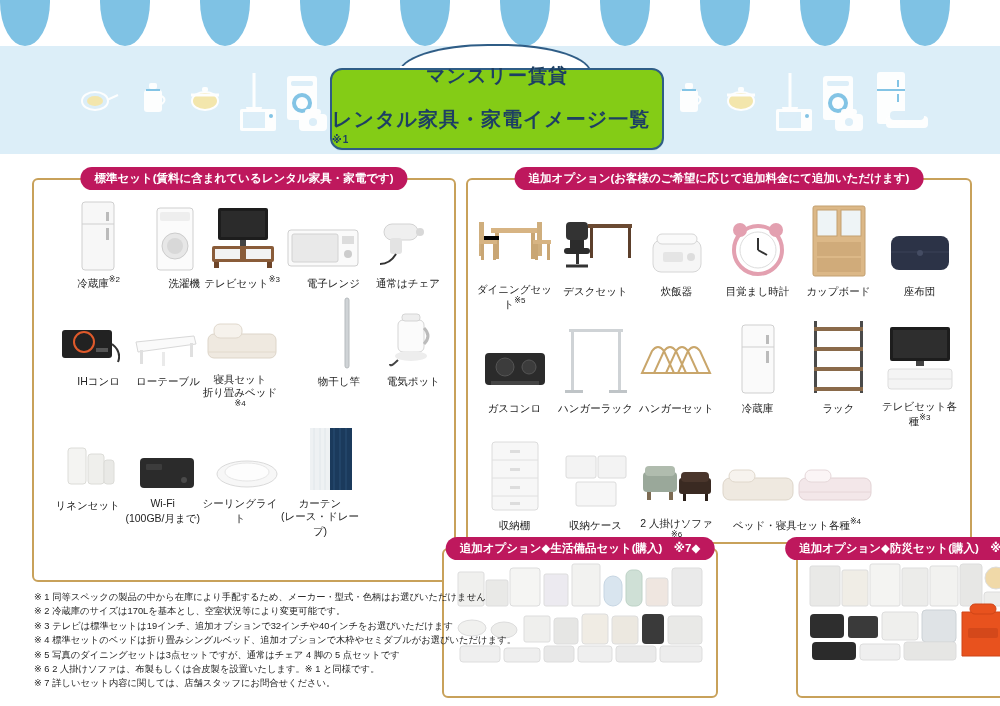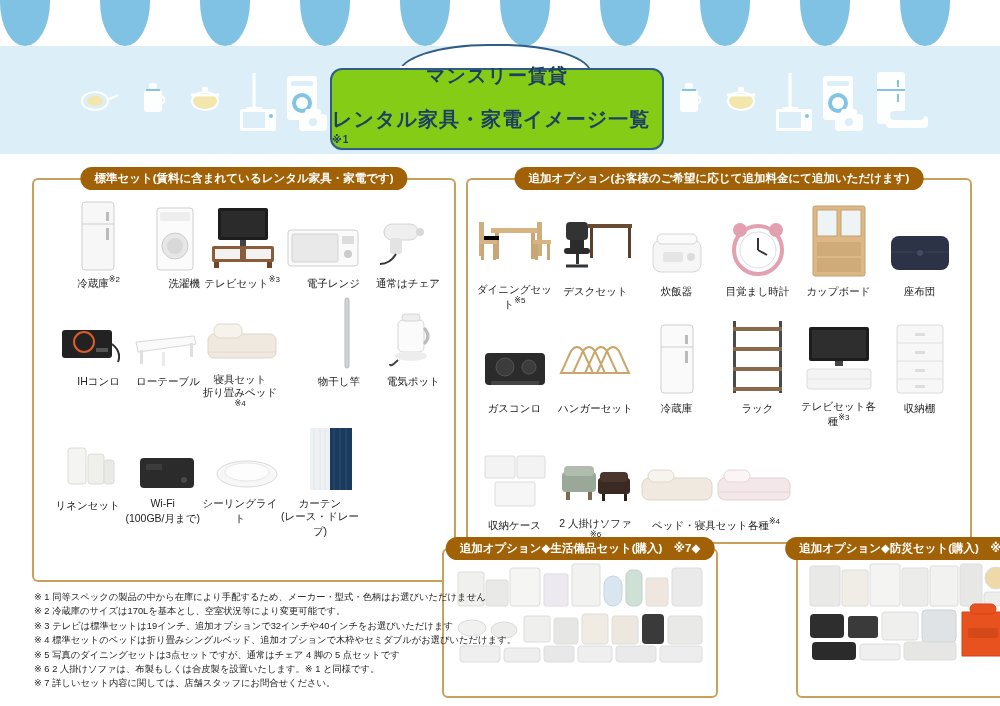--- a/index.html
+++ b/index.html
@@ -60,21 +60,21 @@
   .title-roof-mask{
     position:absolute;left:400px;top:66px;width:186px;height:6px;background:#ffffff;
   }
 
   
   .panel{
     position:absolute;border:2px solid #c8a15a;border-radius:6px;background:#fff;
   }
   .panel-title{
     position:absolute;top:-13px;left:50%;transform:translateX(-50%);
-    background:#a16207;color:#fff;font-size:11.5px;font-weight:bold;
+    background:#be185d;color:#fff;font-size:11.5px;font-weight:bold;
     padding:4px 14px;border-radius:12px;white-space:nowrap;
   }
   #panel-standard{left:32px;top:178px;width:420px;height:400px;}
   #panel-options{left:466px;top:178px;width:502px;height:362px;}
   #panel-living{left:442px;top:548px;width:272px;height:146px;}
   #panel-disaster{left:748px;top:548px;width:220px;height:146px;margin-left:48px;}
 
   .grid{display:flex;flex-wrap:wrap;padding:18px 6px 0 6px;box-sizing:border-box;}
   .cell{box-sizing:border-box;display:flex;flex-direction:column;align-items:center;}
   .cell .art{display:flex;align-items:flex-end;justify-content:center;}
@@ -503,20 +503,32 @@
         <svg width="72" height="58" viewBox="0 0 72 58">
             <rect x="6" y="14" width="60" height="32" rx="4" fill="#2b2b2b"></rect>
             <circle cx="26" cy="28" r="9" fill="#3c3c3c" stroke="#555"></circle>
             <circle cx="50" cy="28" r="7" fill="#3c3c3c" stroke="#555"></circle>
             <rect x="12" y="42" width="48" height="4" fill="#444"></rect>
           </svg>
       </div>
       <div class="cap"><span>ガスコンロ</span><sup></sup></div>
     </div>
 
+    <div class="cell">
+      <div class="art">
+        <svg width="70" height="80" viewBox="0 0 70 80">
+            <rect x="8" y="12" width="54" height="3" fill="#cfd3d6"></rect>
+            <rect x="10" y="15" width="3" height="58" fill="#cfd3d6"></rect>
+            <rect x="57" y="15" width="3" height="58" fill="#cfd3d6"></rect>
+            <rect x="4" y="73" width="18" height="3" fill="#bfc4c7"></rect>
+            <rect x="48" y="73" width="18" height="3" fill="#bfc4c7"></rect>
+          </svg>
+      </div>
+      <div class="cap"><span>ハンガーラック</span><sup></sup></div>
+    </div>
 
     <div class="cell">
       <div class="art">
         <svg width="74" height="62" viewBox="0 0 74 62">
             <g stroke="#c9a66b" stroke-width="2" fill="none">
           <path d="M12 16 q6 -8 12 0 l10 22 h-32 z"></path>
               <path d="M24 16 q6 -8 12 0 l10 22 h-32 z"></path>
               <path d="M36 16 q6 -8 12 0 l10 22 h-32 z"></path>
               <path d="M48 16 q6 -8 12 0 l10 22 h-32 z"></path>
         </g>

